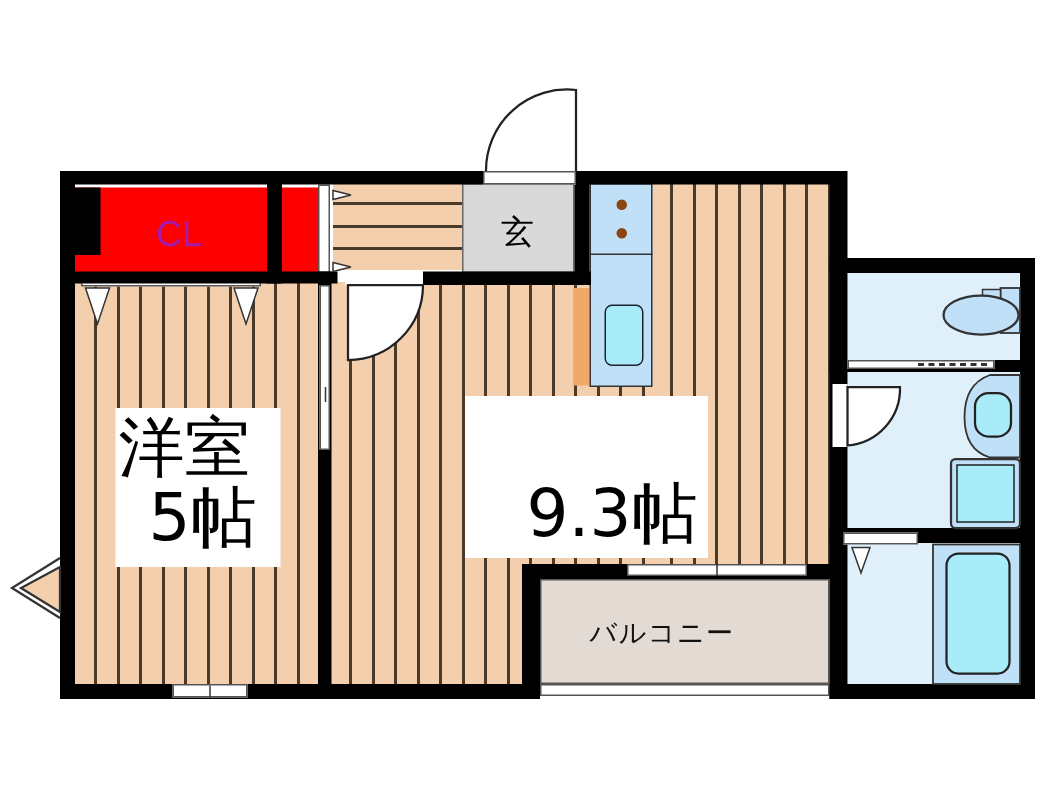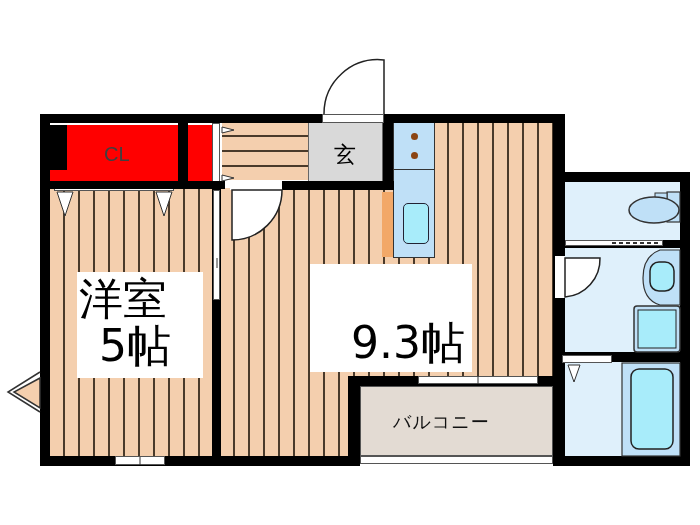--- a/index.html
+++ b/index.html
@@ -15,21 +15,21 @@
       background-image: repeating-linear-gradient(90deg, #f4cfae 0px, #f4cfae 13px, #4a3a2a 13px, #4a3a2a 15px);
     }
     .floor-h {
       position: absolute;
       background-color: #f4cfae;
       background-image: repeating-linear-gradient(180deg, #f4cfae 0px, #f4cfae 13px, #4a3a2a 13px, #4a3a2a 15px);
     }
     .wet { position: absolute; background: #dff0fb; }
     .label-box { position: absolute; background: #ffffff; }
     .big-label { font-size: 44px; line-height: 46px; color: #000; font-family: "DejaVu Sans", sans-serif; }
-    .cl-label { font-size: 20px; color: #404040; }
+    .cl-label { font-size: 24px; color: #a21caf; }
     .genkan-label { font-size: 22px; color: #000; font-family: "DejaVu Sans", sans-serif; }
     .balcony-label { font-size: 18px; color: #111; font-family: "DejaVu Sans", sans-serif; letter-spacing: 1px; }
     svg { position: absolute; left: 0; top: 0; }
   </style>
 </head>
 <body>
 
 <div class="floor" style="left:50px; top:188px; width:162px; height:270px;"></div>
 <div class="floor" style="left:220px; top:188px; width:135px; height:270px;"></div>
 <div class="floor" style="left:434px; top:122px; width:120px; height:254px;"></div>
@@ -82,21 +82,21 @@
 
 <div class="abs" style="left:115px; top:456px; width:50px; height:9px; background:#fff; border:1px solid #555; box-sizing:border-box;"></div>
 <div class="abs" style="left:418px; top:376px; width:120px; height:8px; background:#fff; border:1px solid #555; box-sizing:border-box;"></div>
 <div class="abs" style="left:322px; top:114px; width:62px; height:9px; background:#fff; border:1px solid #555; box-sizing:border-box;"></div>
 <div class="abs" style="left:230px; top:181px; width:52px; height:9px; background:#fff;"></div>
 <div class="abs" style="left:213px; top:190px; width:7px; height:110px; background:#fff; border:1px solid #555; box-sizing:border-box;"></div>
 <div class="abs" style="left:555px; top:256px; width:10px; height:42px; background:#fff;"></div>
 <div class="abs" style="left:565px; top:240px; width:98px; height:6px; background:#fff; border:1px solid #555; box-sizing:border-box;"></div>
 <div class="abs" style="left:562px; top:355px; width:50px; height:8px; background:#fff; border:1px solid #555; box-sizing:border-box;"></div>
 
-<div class="label-box" style="left:77px; top:272px; width:126px; height:106px;">
+<div class="label-box" style="left:77px; top:272px; width:110px; height:106px;">
   <div class="big-label" style="position:absolute; left:2px; top:4px;">洋室</div>
   <div class="big-label" style="position:absolute; left:2px; top:51px;margin-left:20px;">5帖</div>
 </div>
 <div class="label-box" style="left:310px; top:264px; width:162px; height:108px;">
   <div class="big-label" style="position:absolute; left:2px; top:56px;margin-left:39px;">9.3帖</div>
 </div>
 
 <svg width="700" height="525">
 
   <path d="M 384 114 L 384 60 A 54 54 0 0 0 324 114" fill="#fff" stroke="#222" stroke-width="1.5"></path>

